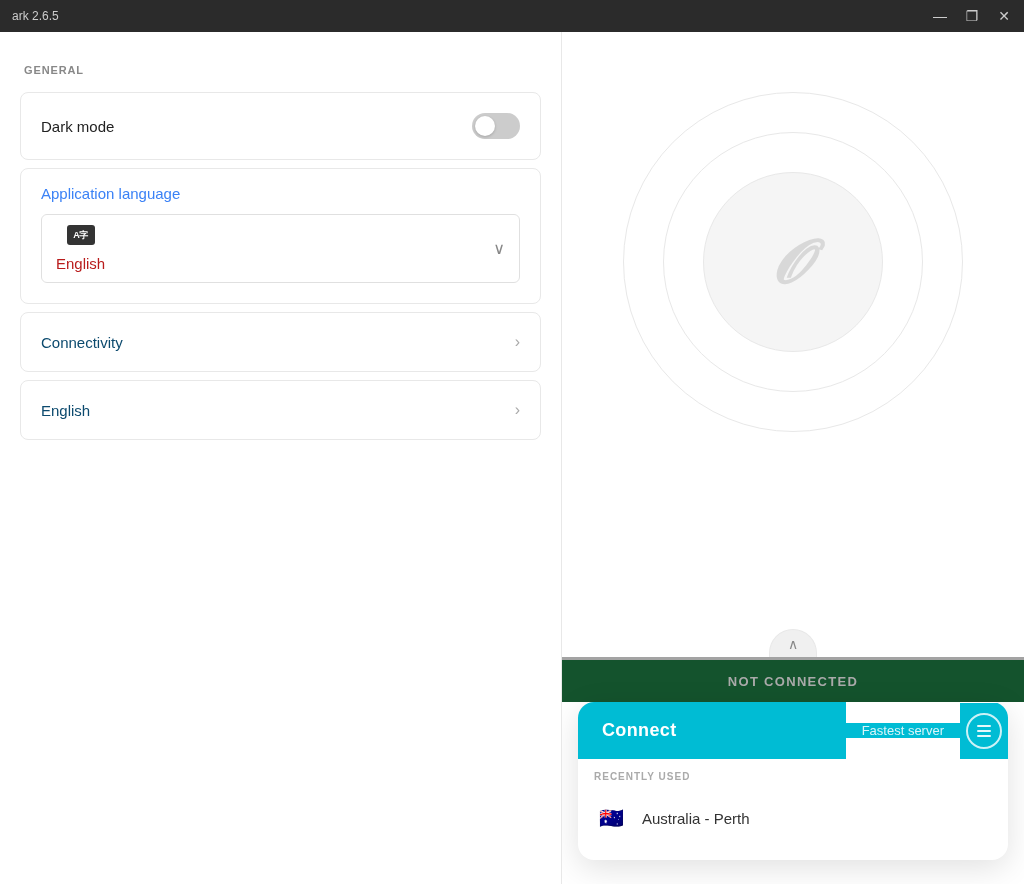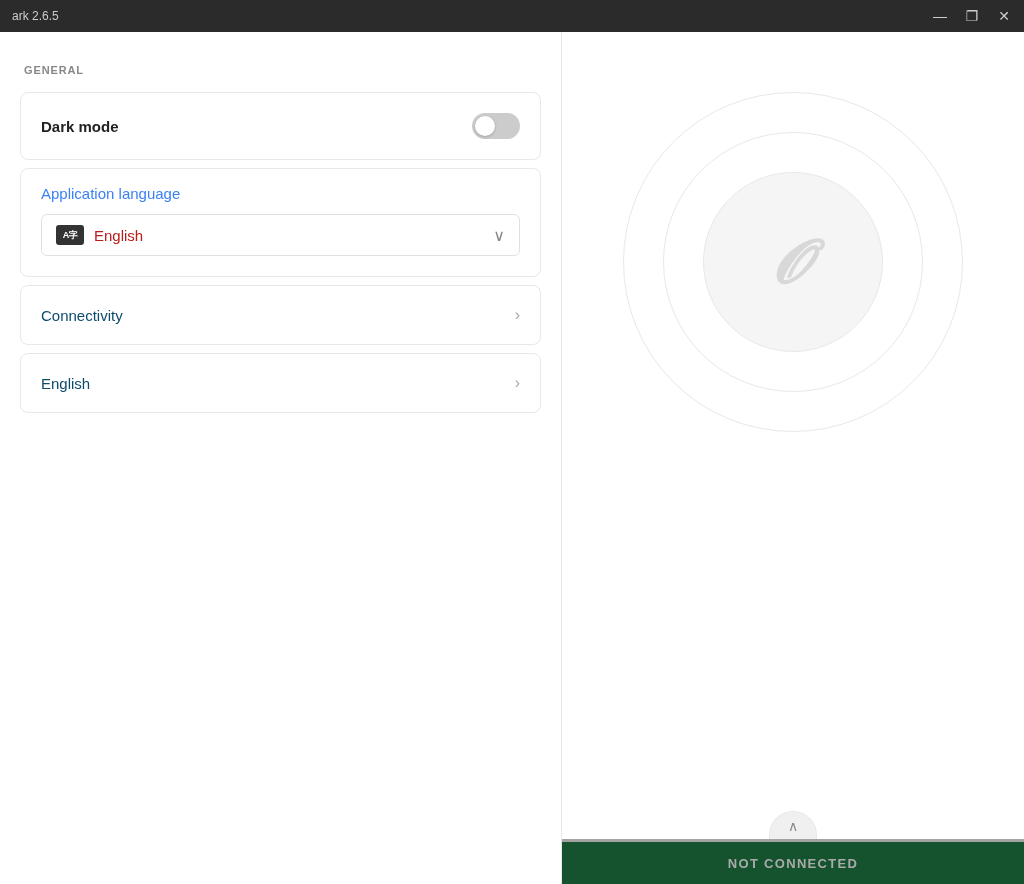--- a/index.html
+++ b/index.html
@@ -82,21 +82,21 @@
     .settings-row {
       display: flex;
       align-items: center;
       justify-content: space-between;
       padding: 20px 20px;
     }
 
     .settings-row-label {
       font-size: 15px;
       color: #222;
-      font-weight: 700;
+      font-weight: 400;
     }
 
     
     .toggle {
       position: relative;
       width: 48px;
       height: 26px;
       cursor: pointer;
     }
     .toggle-track {
@@ -135,20 +135,21 @@
       border: 1px solid #e0e0e0;
       border-radius: 6px;
       padding: 10px 14px;
       cursor: pointer;
       background: #fff;
     }
     .lang-select-left {
       display: flex;
       align-items: center;
       gap: 10px;
+      flex-direction: column;
     }
     .lang-icon {
       width: 28px;
       height: 20px;
       background: #333;
       border-radius: 3px;
       display: flex;
       align-items: center;
       justify-content: center;
       font-size: 9px;
@@ -447,17 +448,40 @@
     </div>
 
     <div class="not-connected-area">
       <div class="chevron-up-btn">
         <span class="chevron-up-icon">∧</span>
       </div>
       <div class="status-bar">
         <span class="status-text">NOT CONNECTED</span>
       </div>
 
+      <div class="connect-card">
+        <div class="connect-button-row">
+          <button class="connect-btn">Connect</button>
+          <span class="fastest-server-label">Fastest server</span>
+          <button class="menu-icon-btn">
+            <div class="menu-circle">
+              <div class="menu-line"></div>
+              <div class="menu-line"></div>
+              <div class="menu-line"></div>
+            </div>
+          </button>
+        </div>
+
+        <div class="recently-used-section">
+          <div class="recently-used-header">RECENTLY USED</div>
+          <div class="location-row">
+            <div class="flag-icon">
+              <span>🇦🇺</span>
+            </div>
+            <span class="location-name">Australia - Perth</span>
+          </div>
+        </div>
+      </div>
     </div>
 
   </div>
 
 </div>
 
 </body></html>

